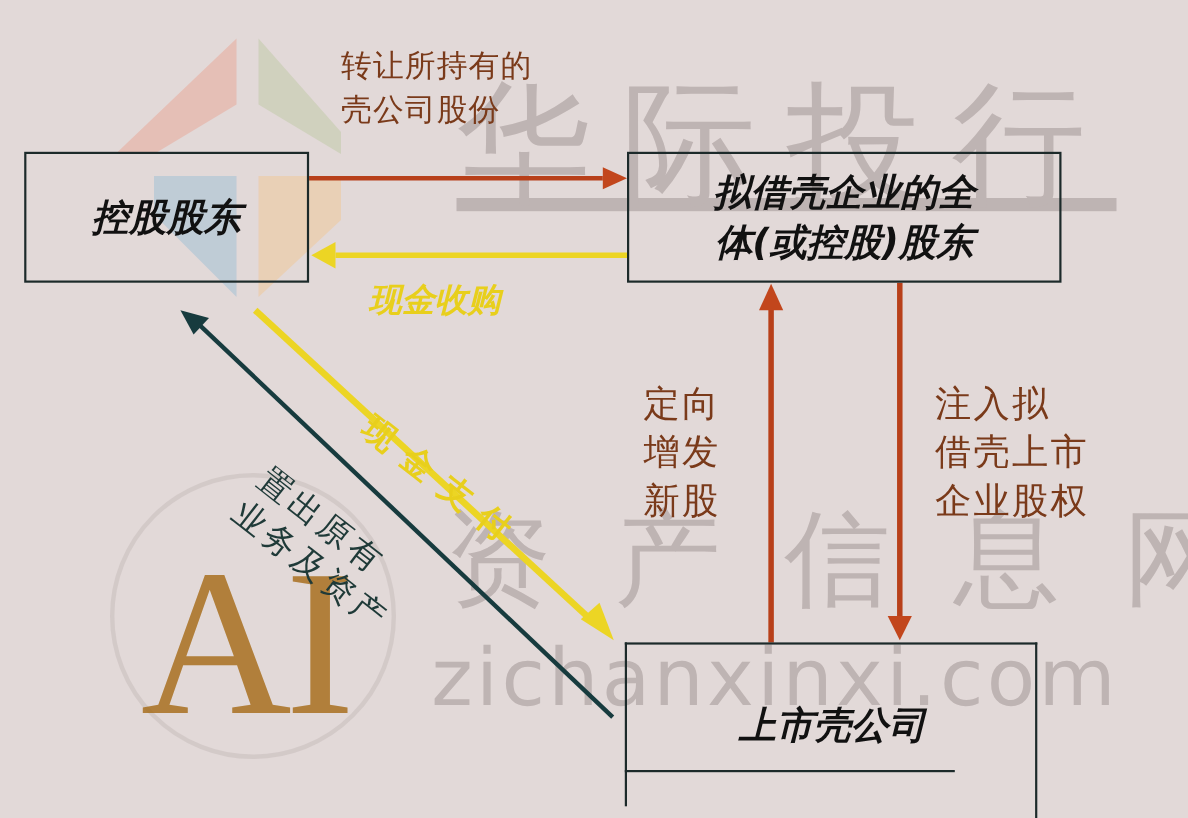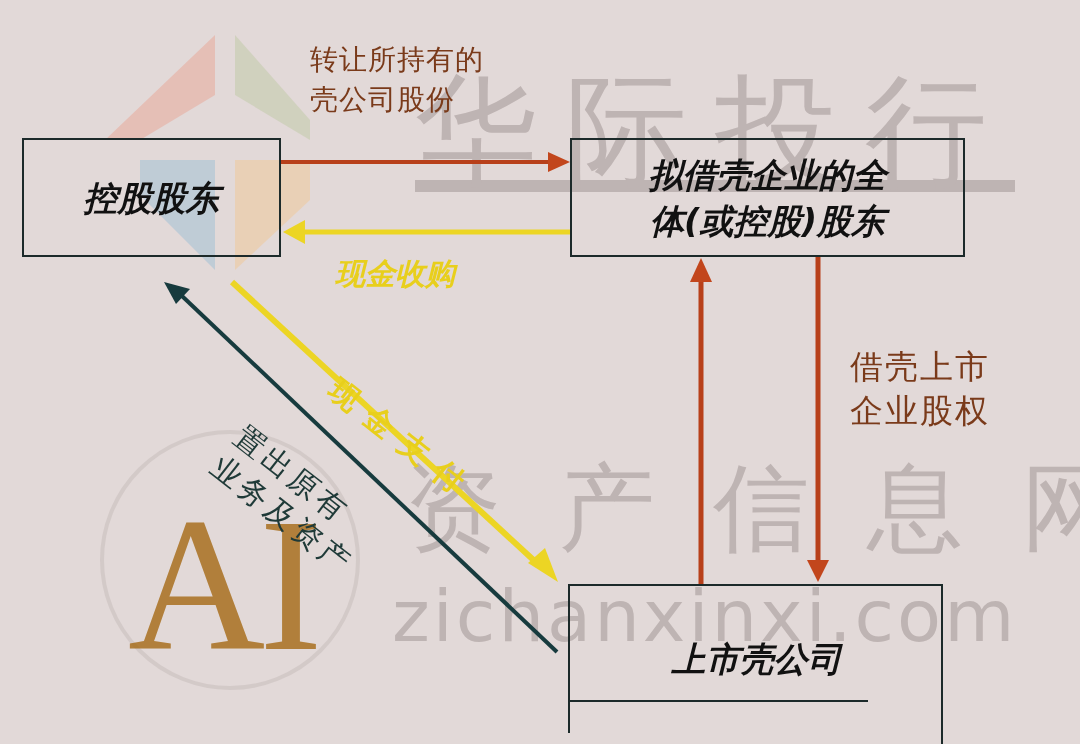--- a/index.html
+++ b/index.html
@@ -118,19 +118,25 @@
 
   <div class="lbl lbl-cash-buy">现金收购</div>
 
   <div class="lbl lbl-cash-pay">现金支付</div>
 
   <div class="lbl lbl-divest">
     <span class="line">置出原有</span>
     <span class="line">业务及资产</span>
   </div>
 
+  <div class="lbl lbl-issue">
+    <span class="line">定向</span>
+    <span class="line">增发</span>
+    <span class="line">新股</span>
+  </div>
 
   <div class="lbl lbl-inject">
+    <span class="line">注入拟</span>
     <span class="line">借壳上市</span>
     <span class="line">企业股权</span>
   </div>
 
 </div>
 
 </body></html>

